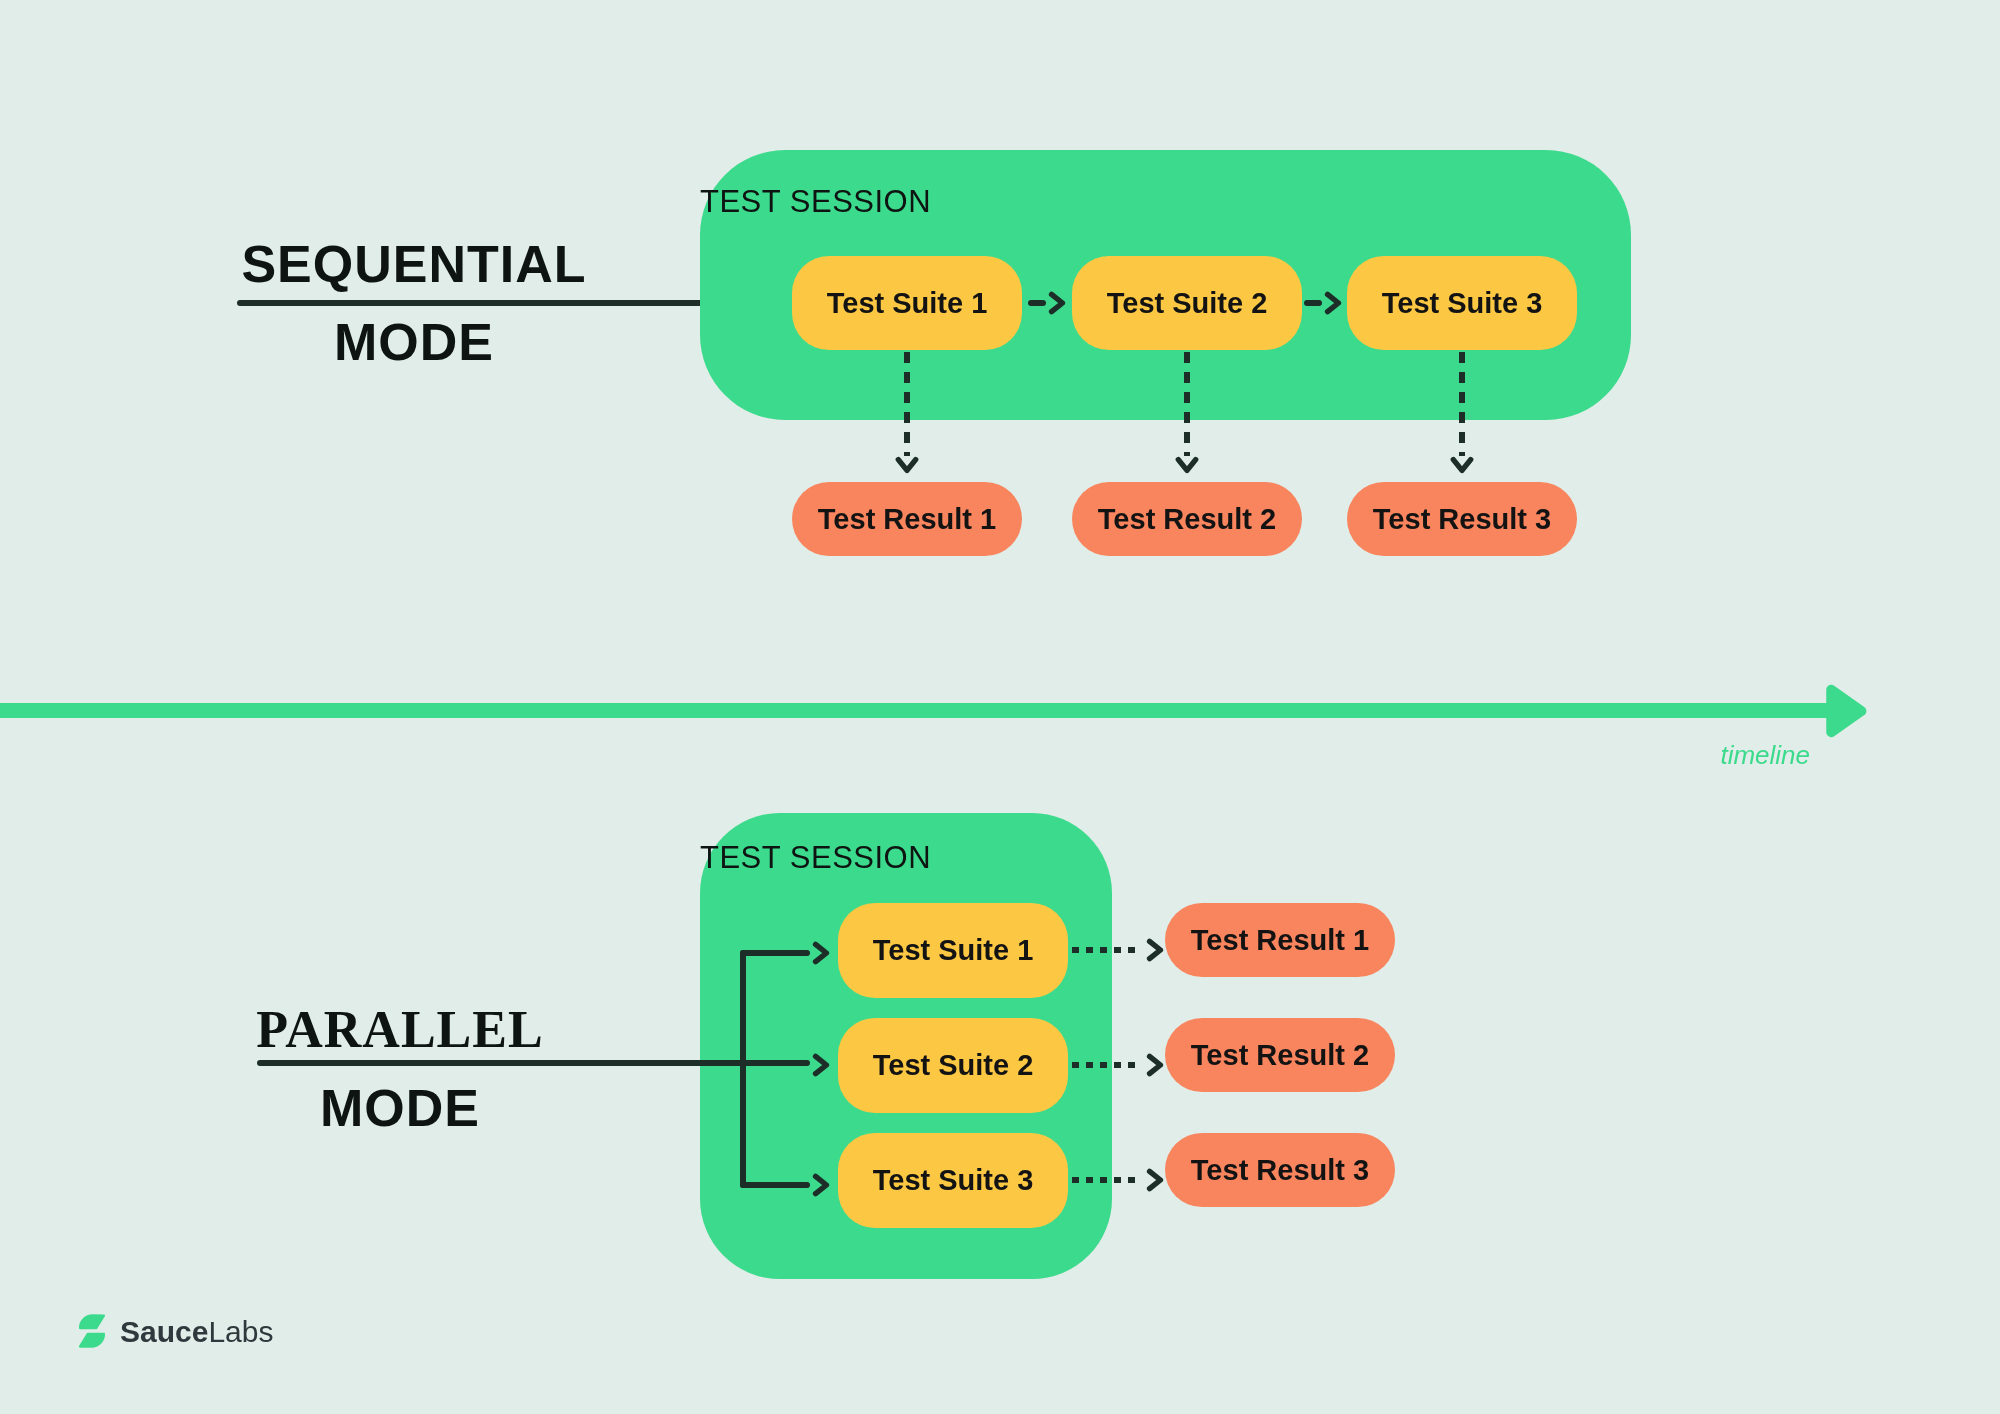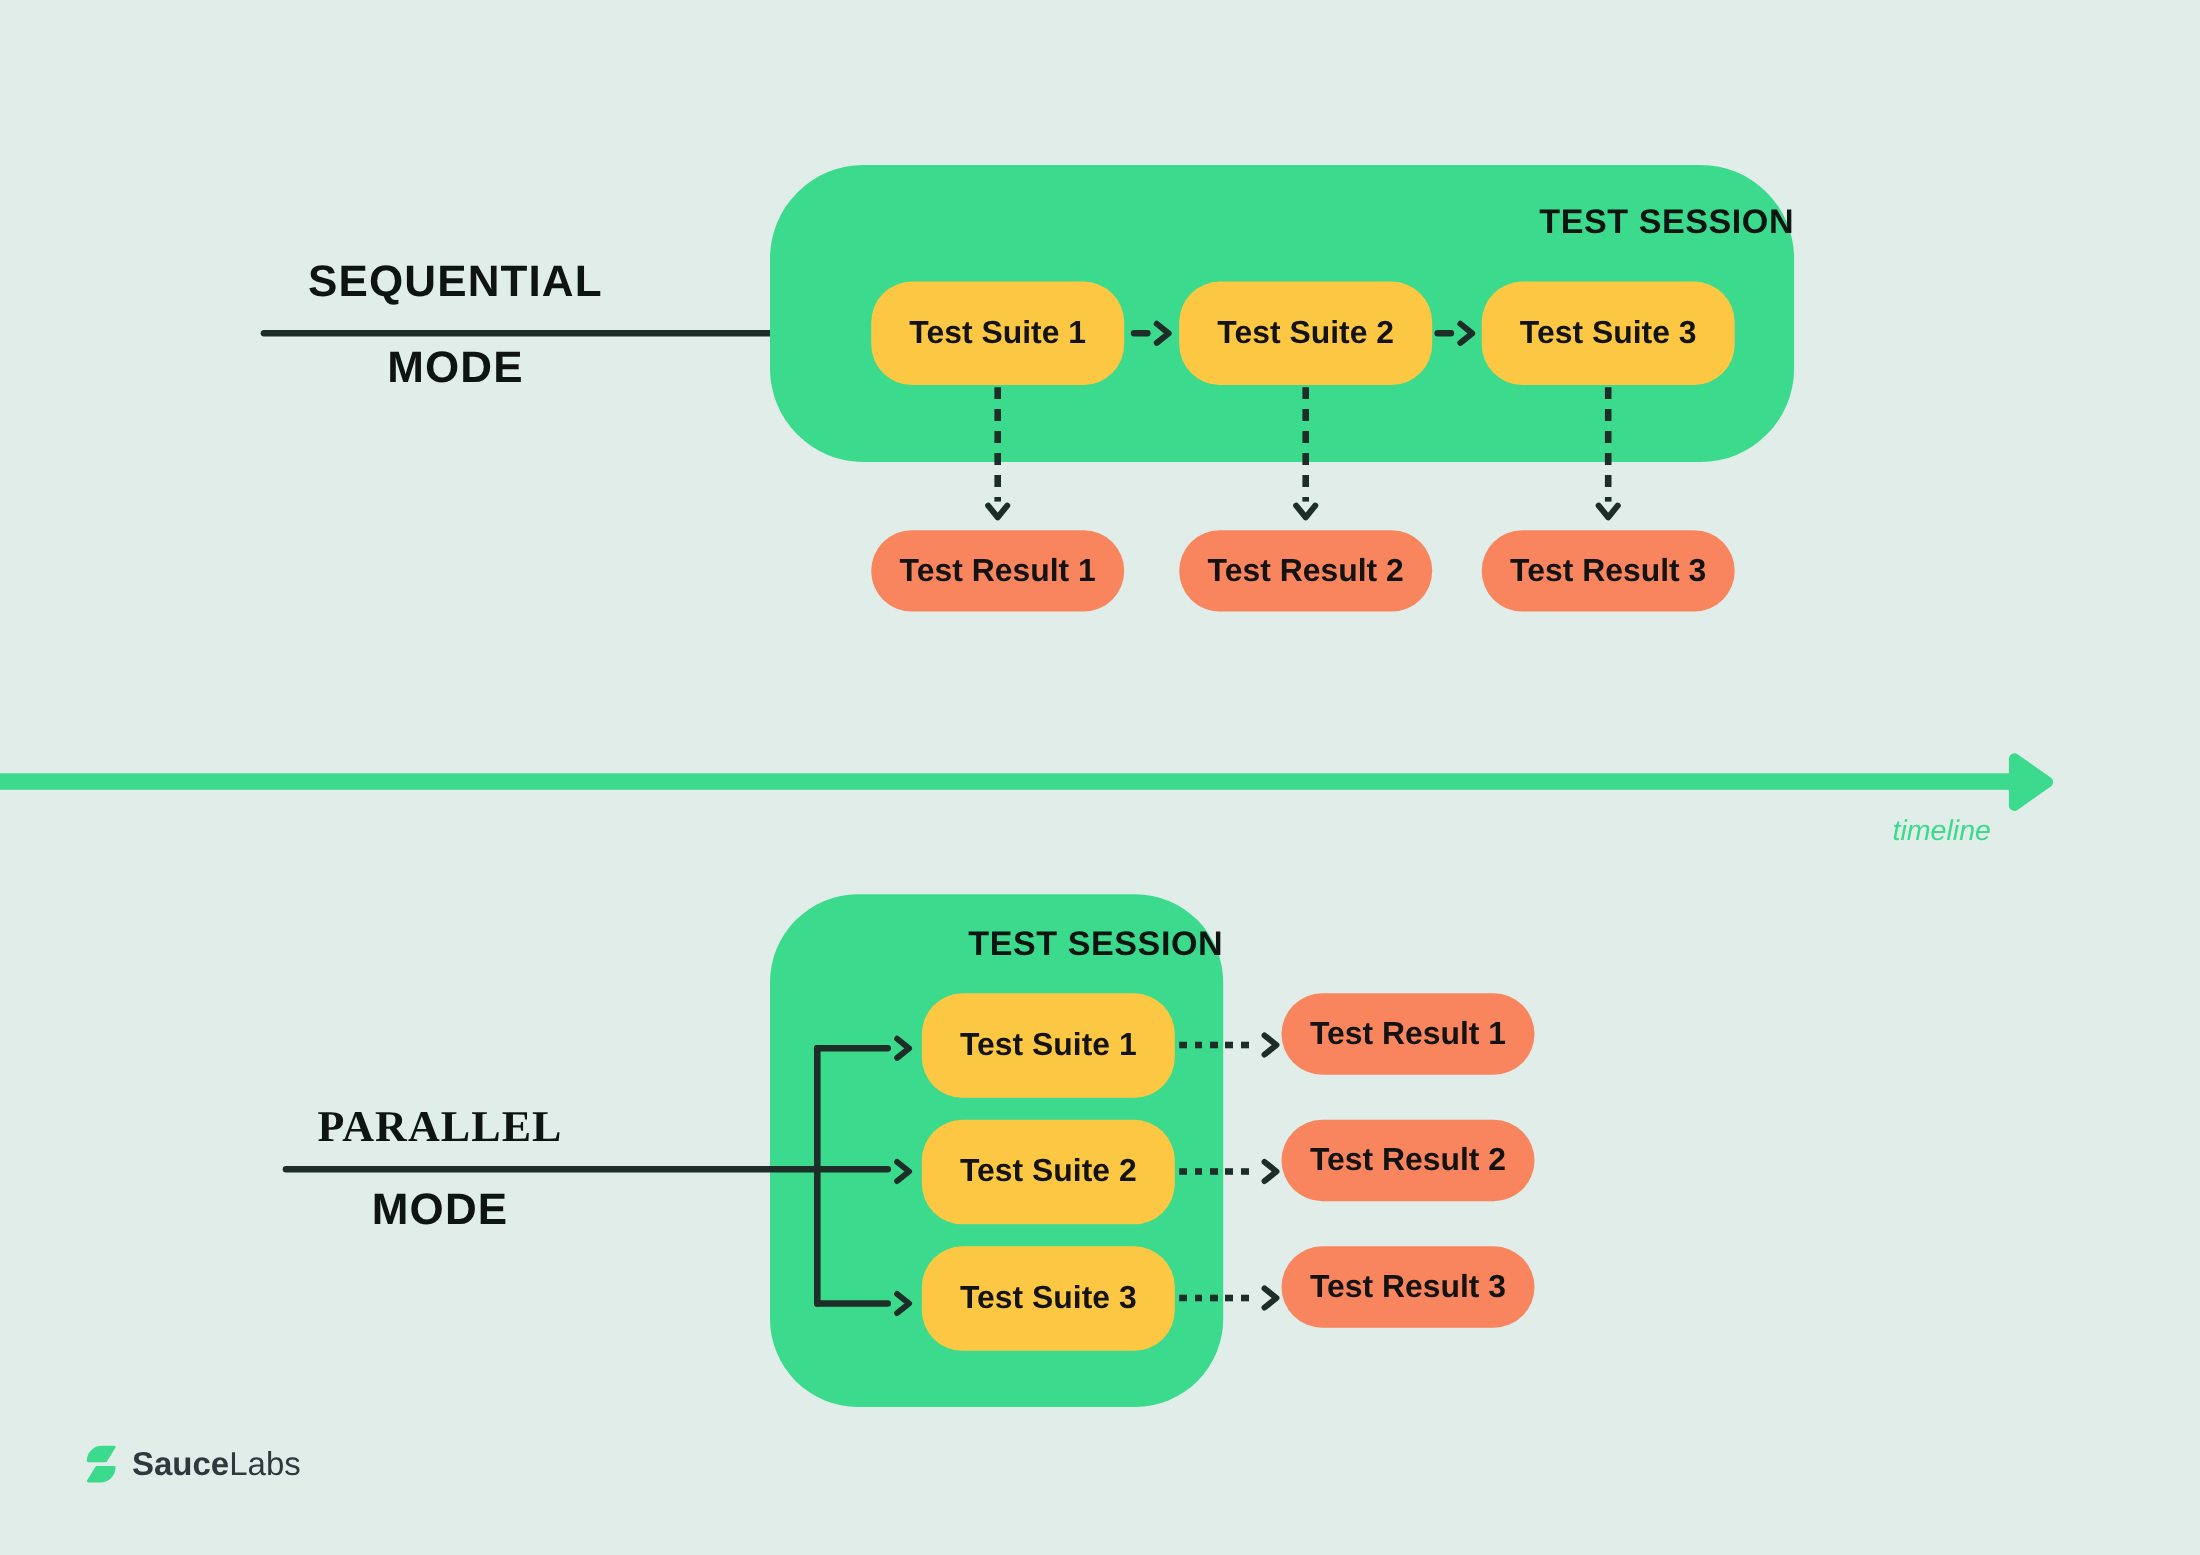--- a/index.html
+++ b/index.html
@@ -11,26 +11,26 @@
     --ink:#0e1412;
     --logo-ink:#2f383c;
   }
   *{margin:0;padding:0;box-sizing:border-box;}
   body{background:#cfdcd6;font-family:"Liberation Sans",sans-serif;}
   .canvas{position:relative;width:2000px;height:1414px;background:var(--bg);overflow:hidden;}
 
   .abs{position:absolute;}
 
   
-  .mode-line{position:absolute;width:430px;text-align:center;font-size:40px;font-weight:700;
+  .mode-line{position:absolute;width:430px;text-align:center;font-size:52px;font-weight:700;
              letter-spacing:1px;color:var(--ink);white-space:nowrap;}
 
   
   .session{position:absolute;background:var(--green);}
-  .session-title{width:100%;text-align:right;font-size:31px;font-weight:700;color:var(--ink);
+  .session-title{width:100%;text-align:left;font-size:31px;font-weight:400;color:var(--ink);
                  letter-spacing:.5px;white-space:nowrap;}
 
   
   .node{position:absolute;width:230px;display:flex;align-items:center;justify-content:center;
         border-radius:37px;font-size:29px;font-weight:700;color:#131313;white-space:nowrap;}
   .suite{background:var(--yellow);height:94px;}
   .result{background:var(--orange);height:74px;justify-content:center;}
 
   
   .shaft{position:absolute;height:6px;background:var(--dark);border-radius:3px;}

